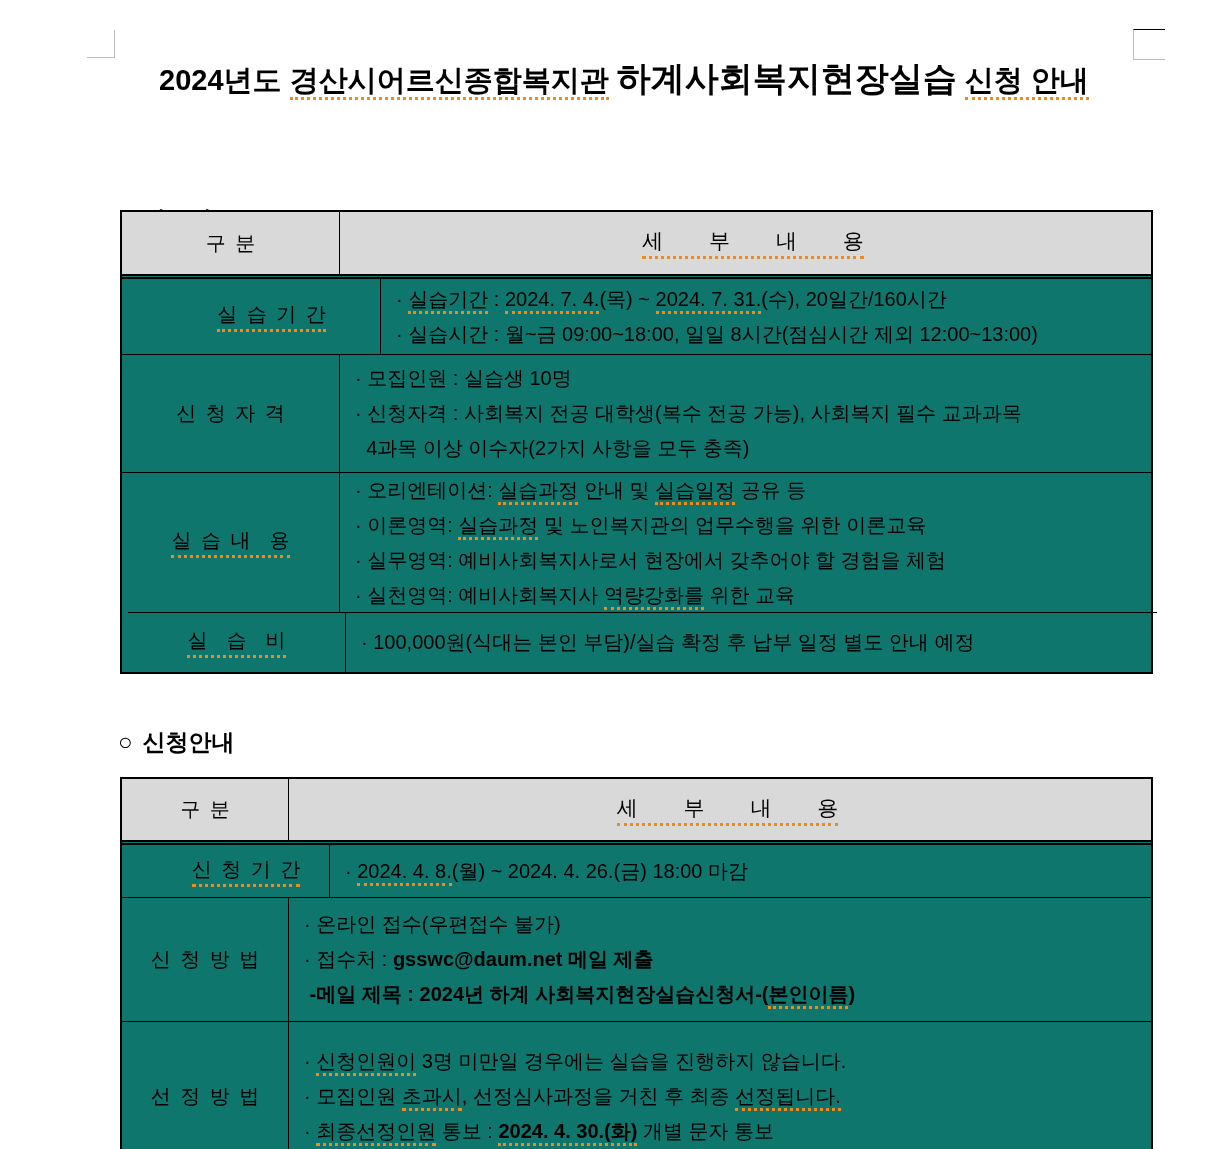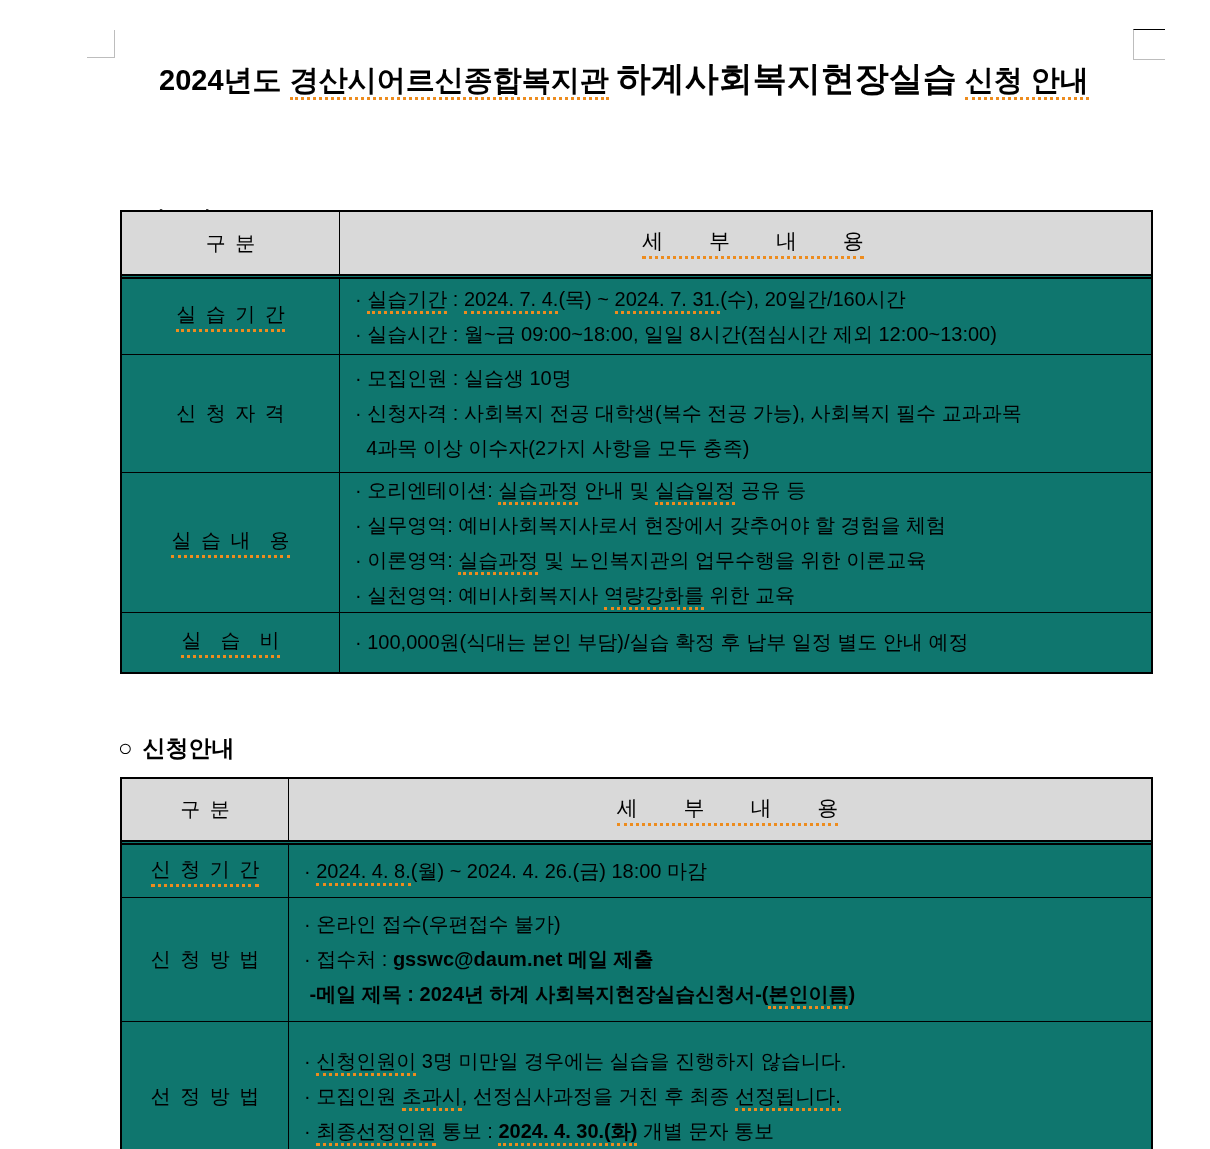--- a/index.html
+++ b/index.html
@@ -23,29 +23,29 @@
   
   .b { font-weight:bold; }
   .u { text-decoration-thickness:1.5px; text-underline-offset:4px; }
   .q { border-bottom:3px dotted var(--sq,#ED8C1E); padding-bottom:1px; }
   .title .u { text-decoration-thickness:2px; text-underline-offset:6px; }
 
   
   .sec-head { position:absolute; left:118px; font-size:23px; font-weight:bold; }
   .sec-head .marker { font-size:24px; font-weight:normal; margin-right:10px; }
   #sec-head-1 { top:156px;margin-top:48px; }
-  #sec-head-2 { top:727px;margin-top:6px; }
+  #sec-head-2 { top:727px; }
 
   
   .tbl { position:absolute; left:120px; width:1033px; border:2px solid #000; background:#0f766e; }
   #table1 { top:210px; }
   #table2 { top:777px; }
   .tr { display:flex; width:100%; border-top:1px solid #000; }
   .tr.head { border-top:none; background:var(--hbg,#D9D9D9); }
-  .tr.first { border-top:5px double #000; }
+  .tr.first { border-top:5px double #000;padding-left:41px; }
   .td { display:flex; flex-direction:column; justify-content:center; }
   .td.c1 { border-right:1px solid #000; align-items:center; text-align:center;
            font-size:20px; word-spacing:4px; white-space:pre; flex:0 0 auto; }
   .td.c2 { flex:1 1 auto; padding-left:15px; }
   .th1 { font-size:21px; word-spacing:88px; }
   .th2 { align-items:center; text-align:center; font-size:21px; }
   .th2 .hdr2 { word-spacing:40px; white-space:pre; }
   .line { white-space:pre-wrap; line-height:35px; font-size:20px; }
 </style>
 </head>
@@ -79,26 +79,26 @@
         <div class="td c2">
           <div class="line"><span class="">· 모집인원 : 실습생 10명</span></div>
           <div class="line"><span class="">· 신청자격 : 사회복지 전공 대학생(복수 전공 가능), 사회복지 필수 교과과목</span></div>
           <div class="line"><span class="">  4과목 이상 이수자(2가지 사항을 모두 충족)</span></div>
         </div>
       </div>
       <div class="tr" style="height: 140px;">
         <div class="td c1" style="width: 218px;"><span class="u q">실 습 내  용</span></div>
         <div class="td c2">
           <div class="line"><span class="">· 오리엔테이션: </span><span class="u q">실습과정</span><span class=""> 안내 및 </span><span class="u q">실습일정</span><span class=""> 공유 등</span></div>
+          <div class="line"><span class="">· 이론영역: </span><span class="u q">실습과정</span><span class=""> 및 노인복지관의 업무수행을 위한 이론교육</span></div>
           <div class="line"><span class="">· 실무영역: 예비사회복지사로서 현장에서 갖추어야 할 경험을 체험</span></div>
-          <div class="line"><span class="">· 이론영역: </span><span class="u q">실습과정</span><span class=""> 및 노인복지관의 업무수행을 위한 이론교육</span></div>
           <div class="line"><span class="">· 실천영역: 예비사회복지사 </span><span class="u q">역량강화를</span><span class=""> 위한 교육</span></div>
         </div>
       </div>
-      <div class="tr" style="height: 60px;">
+      <div class="tr" style="height: 60px; margin-left: 6px;">
         <div class="td c1" style="width: 218px;"><span class="u q">실  습  비</span></div>
         <div class="td c2">
           <div class="line"><span class="">· 100,000원(식대는 본인 부담)/실습 확정 후 납부 일정 별도 안내 예정</span></div>
         </div>
       </div>
     </div>
 
   <div class="sec-head" id="sec-head-2">
     <span class="marker">○</span><span>신청안내</span>
   </div>

